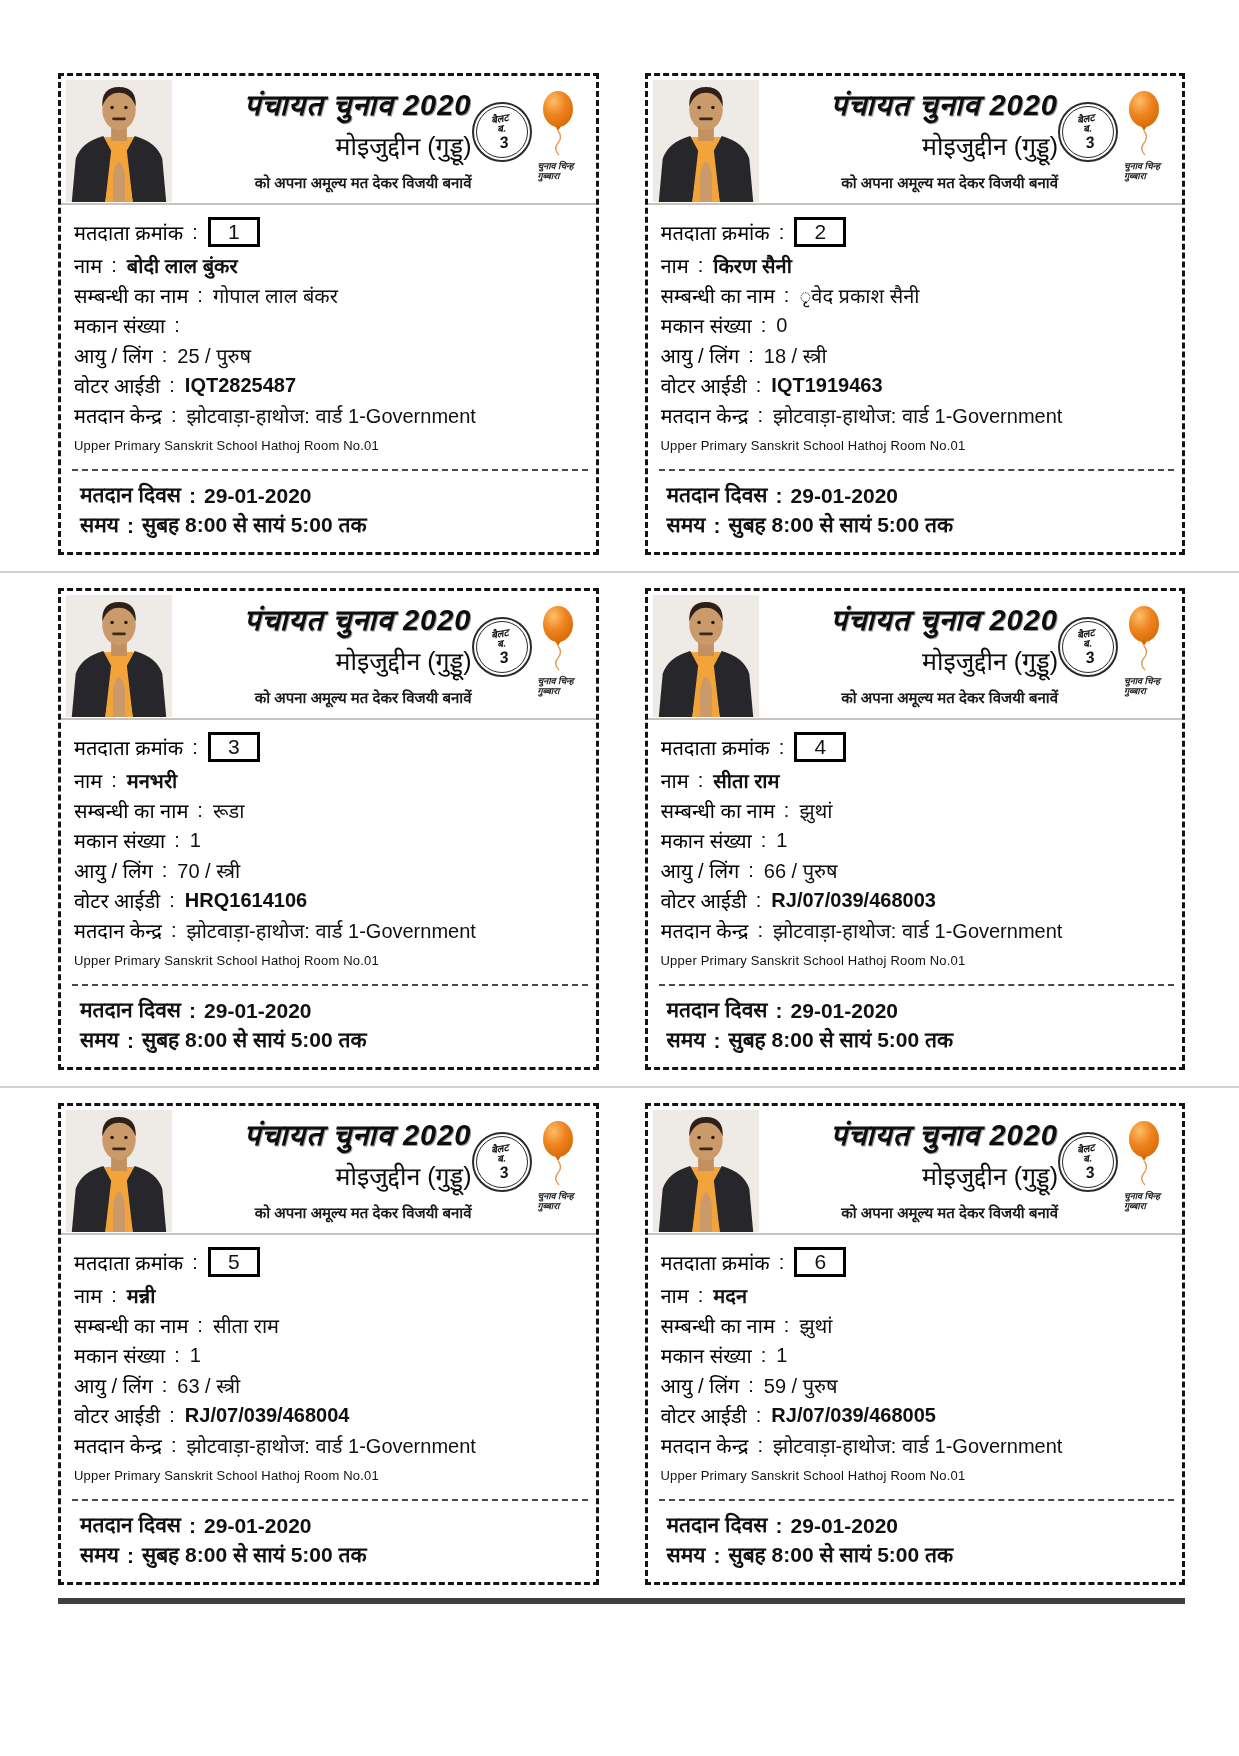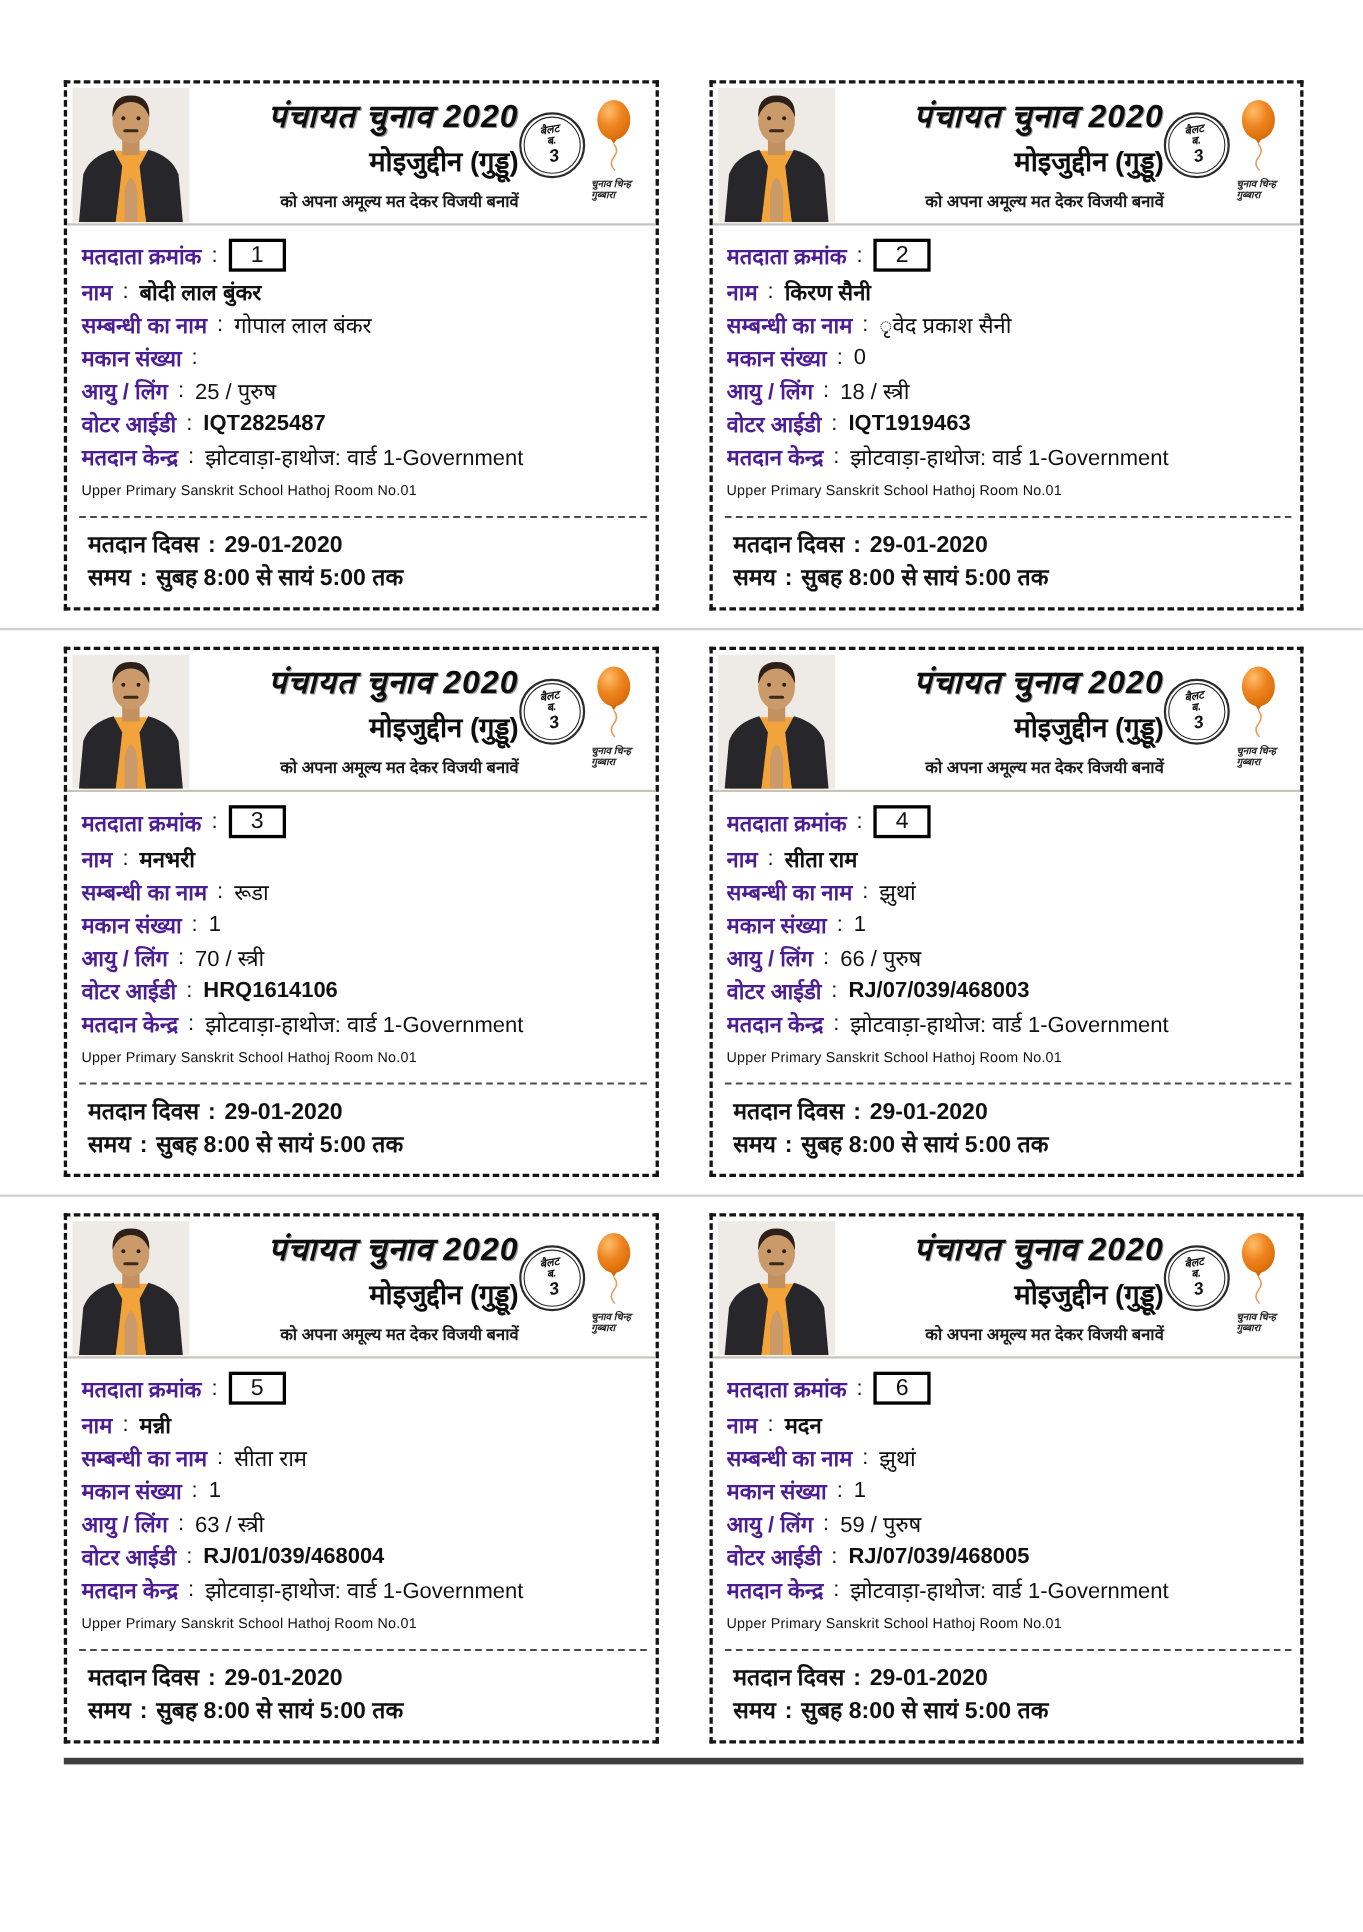--- a/index.html
+++ b/index.html
@@ -16,42 +16,42 @@
   .card{
     position:relative;box-sizing:border-box;height:482px;background:#fff;
     border:3px dashed #141414;
   }
   
   .card-header{position:absolute;left:4px;top:4px;right:6px;height:122px;display:flex;}
   .photo{width:108px;height:122px;flex:0 0 auto;}
   .photo svg{display:block;}
   .head-mid{flex:1;text-align:right;padding-top:4px;min-width:0;}
   .h-title{font-size:29px;font-weight:bold;font-style:italic;letter-spacing:1px;color:#0d0d0d;text-shadow:1px 1px 0 #9a9a9a;}
-  .h-candidate{font-size:25px;font-weight:bold;margin-top:5px;color:#0d0d0d;}
+  .h-candidate{font-size:25px;font-weight:normal;margin-top:5px;color:#0d0d0d;}
   .h-slogan{font-size:15px;font-weight:bold;margin-top:10px;color:#1a1a1a;padding-left:24px;}
   .head-right{flex:0 0 auto;display:flex;align-items:flex-start;gap:6px;padding-top:10px;}
   .seal{
     width:56px;height:56px;border:2px solid #2b2b2b;border-radius:50%;
     position:relative;margin-top:12px;background:#fff;flex:0 0 auto;
   }
   .seal::before{content:"";position:absolute;inset:2px;border:1px solid #2b2b2b;border-radius:50%;}
   .seal-inner{
     position:absolute;inset:0;display:flex;flex-direction:column;align-items:center;justify-content:center;
     transform:rotate(-10deg);line-height:1;font-weight:bold;font-style:italic;
   }
   .seal-inner span{font-size:10px;}
   .seal-inner .seal-num{font-size:16px;margin-top:1px;}
   .balloon-wrap{width:52px;}
   .sym-cap{font-size:9px;font-weight:bold;font-style:italic;line-height:1.15;color:#222;margin-top:1px;}
   .header-rule{position:absolute;left:0;right:0;top:127px;border-top:2px solid #c6c2bc;}
   
   .details{position:absolute;left:13px;right:8px;top:138px;}
   .row{display:flex;align-items:center;height:30px;font-size:20px;white-space:nowrap;overflow:hidden;}
   .row-serial{height:36px;}
-  .lbl{color:#4c1d95;font-weight:bold;}
+  .lbl{color:#000000;}
   .colon{margin:0 10px 0 9px;color:#101010;}
   .val{color:#101010;}
   .bold{font-weight:bold;}
   .serial-box{
     box-sizing:border-box;border:3px solid #000;min-width:52px;height:30px;
     display:inline-flex;align-items:center;justify-content:center;
     font-size:21px;padding:0 8px;font-weight:normal;
   }
   .school{font-size:13px;letter-spacing:0.2px;}
   .foot-sep{border-top:2px dashed #4a4a4a;margin:9px 0 7px -2px;}
@@ -559,21 +559,21 @@
         <span class="val">1</span>
       </div>
       <div class="row">
         <span class="lbl">आयु / लिंग</span>
         <span class="colon">:</span>
         <span class="val">63 / स्त्री</span>
       </div>
       <div class="row">
         <span class="lbl">वोटर आईडी</span>
         <span class="colon">:</span>
-        <span class="val bold">RJ/01/039/468004</span>
+        <span class="val bold">RJ/07/039/468004</span>
       </div>
       <div class="row">
         <span class="lbl">मतदान केन्द्र</span>
         <span class="colon">:</span>
         <span class="val">झोटवाड़ा-हाथोज: वार्ड 1-Government</span>
       </div>
       <div class="row school">Upper Primary Sanskrit School Hathoj Room No.01</div>
       <div class="foot-sep"></div>
       <div class="f-day">
         <span>मतदान दिवस</span>

